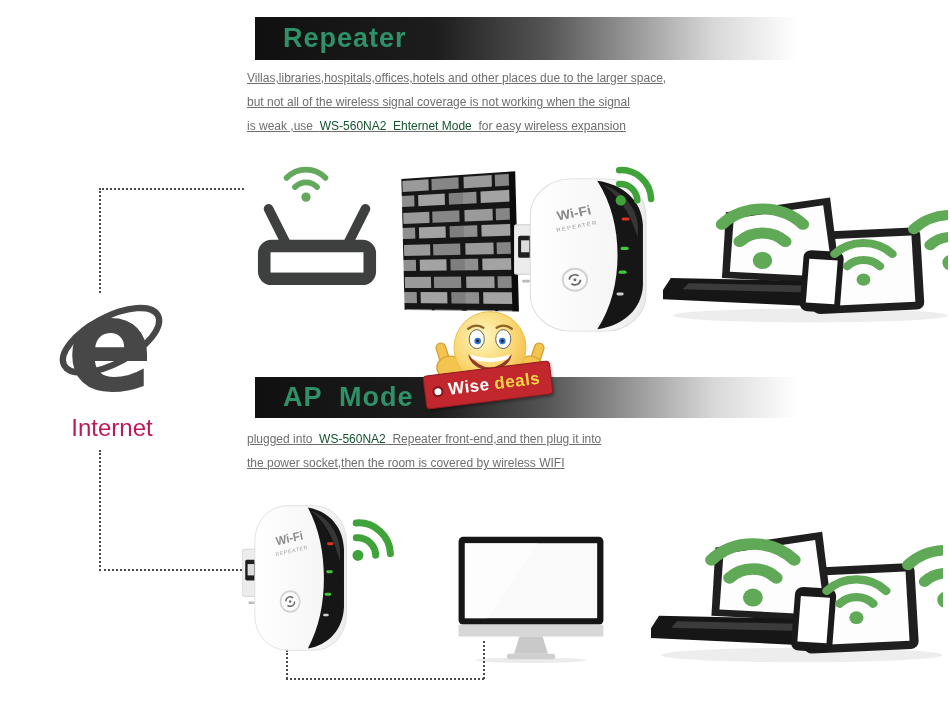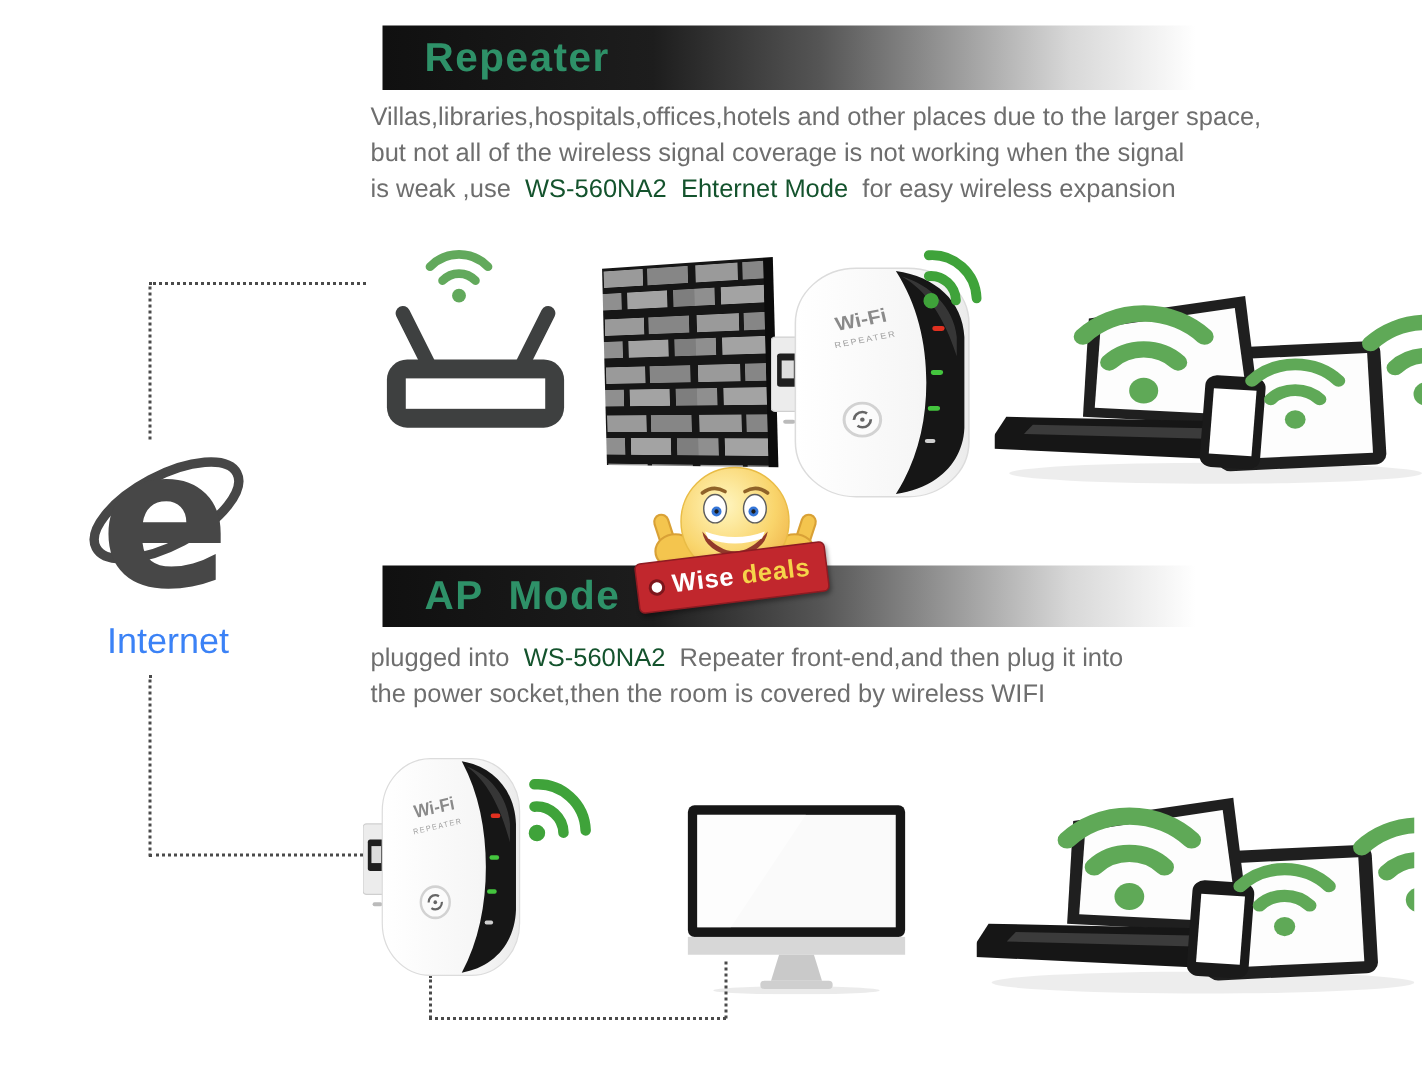--- a/index.html
+++ b/index.html
@@ -14,33 +14,33 @@
   }
   .banner1{top:17px;height:43px;}
   .banner2{top:377px;height:41px;}
   .banner-title{
     display:block;padding-left:28px;color:#2e9168;font-weight:bold;
     font-size:27px;letter-spacing:1px;white-space:pre;
   }
   .banner1 .banner-title{line-height:43px;}
   .banner2 .banner-title{line-height:41px;}
   
-  .para{position:absolute;left:247px;color:#6e6e6e;font-size:17px;}
+  .para{position:absolute;left:247px;color:#6e6e6e;font-size:12px;text-decoration:underline;}
   .p1{top:66px;}
   .p2{top:427px;}
   .para .line{height:24px;line-height:24px;white-space:pre;}
   .seg-model{color:#14532d;}
   
   .dash-h{position:absolute;height:0;border-top:2px dotted #4a4a4a;}
   .dash-v{position:absolute;width:0;border-left:2px dotted #4a4a4a;}
   
   .art{position:absolute;}
   .internet-label{
     position:absolute;left:50px;top:414px;width:124px;text-align:center;
-    color:#3b82f6;font-size:24px;
+    color:#be185d;font-size:24px;
   }
   .wall{
     position:absolute;left:403px;top:179px;width:112px;height:131px;
     transform:perspective(520px) rotateY(-18deg) rotate(-1.5deg);
     transform-origin:left center;
   }
   .wifi-rot{transform:rotate(42deg);}
   .mascot{position:absolute;left:427px;top:305px;width:126px;height:90px;z-index:5;opacity:.95;}
   .tag{
     position:absolute;left:424px;top:368px;width:126px;height:32px;z-index:6;

